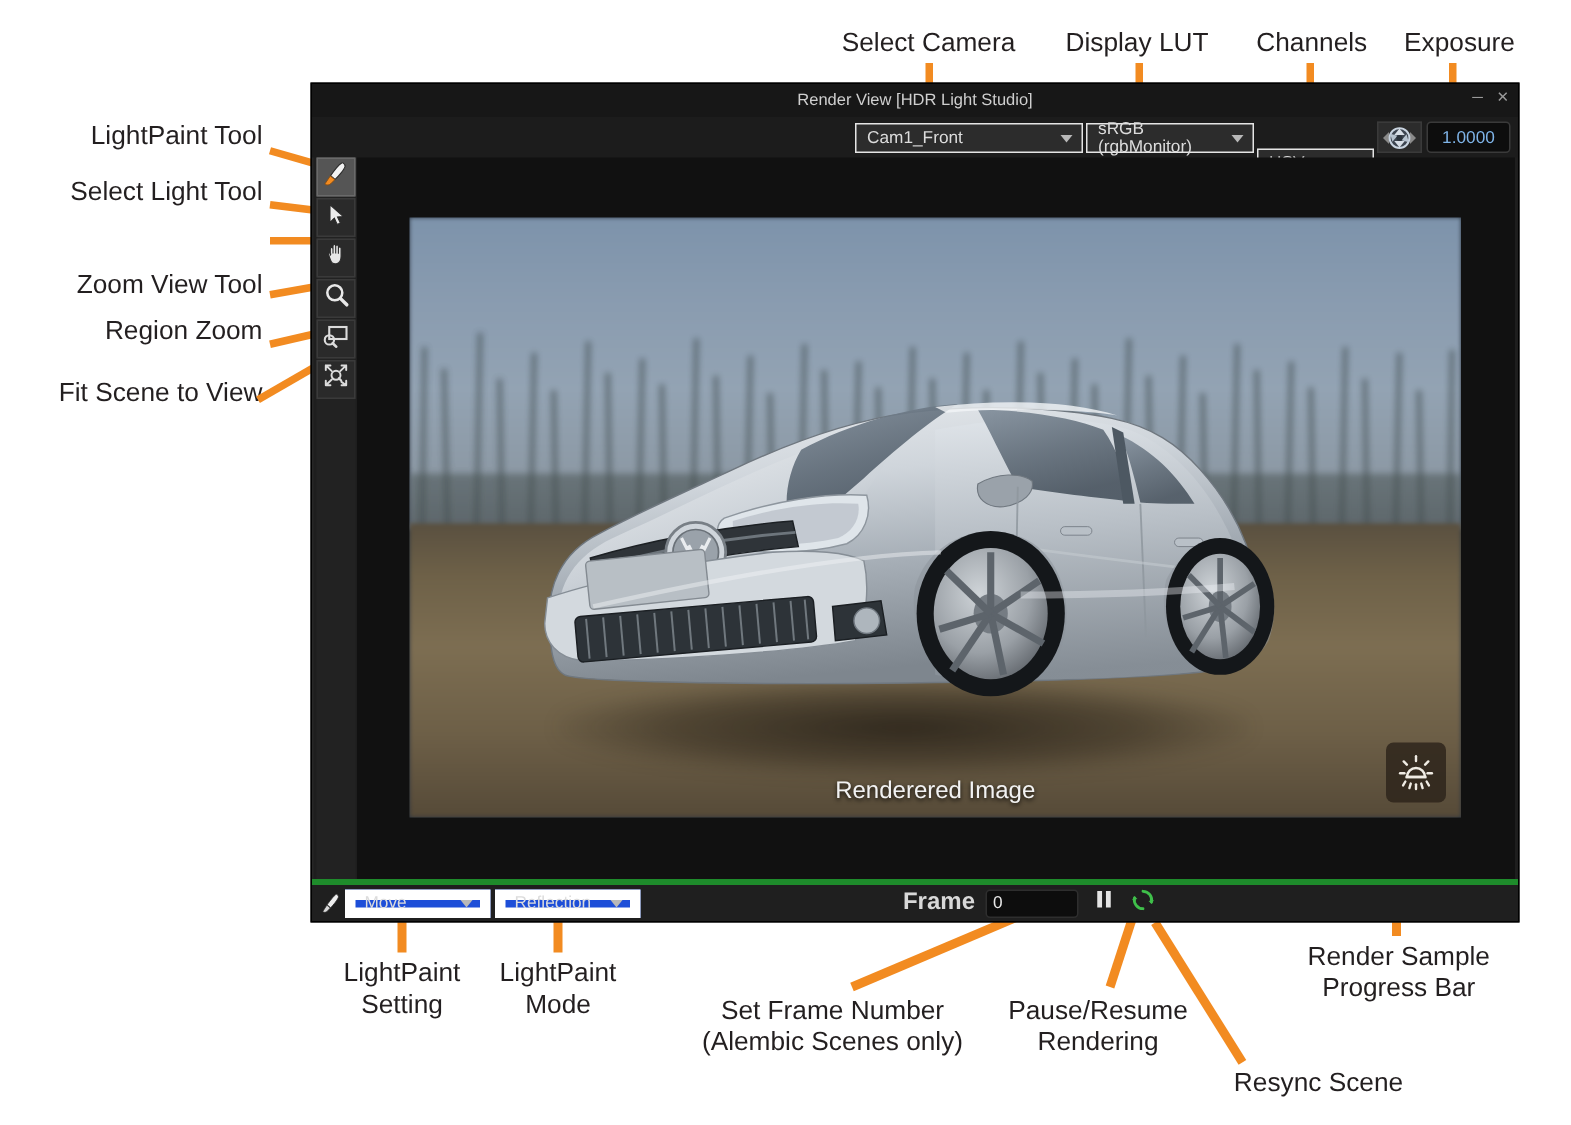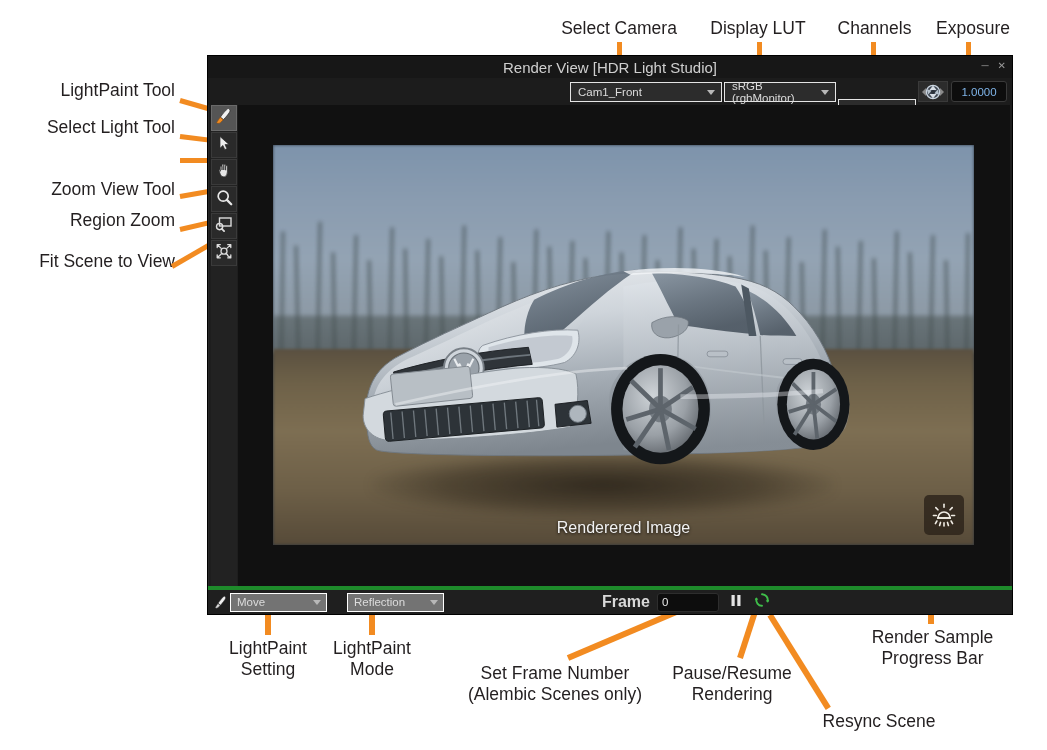--- a/index.html
+++ b/index.html
@@ -41,21 +41,21 @@
     box-shadow: 1px 1px 0 rgba(255,255,255,0.04) inset;
   }
 
   
   #titlebar {
     position: absolute; left: 0; top: 0; right: 0; height: 22px;
     background: #171717;
     display: flex; align-items: center; justify-content: center;
   }
   #titlebar .ttl {
-    color: #cfcfcf; font-size: 15px;
+    color: #cfcfcf; font-size: 11px;
     font-family: "Liberation Sans", sans-serif;
   }
   #winbtns {
     position: absolute; right: 6px; top: 5px;
     display: flex; gap: 9px; align-items: center;
   }
   #winbtns span {
     display: block; color: #9a9a9a; font-size: 10px; line-height: 10px;
   }
 
@@ -181,24 +181,24 @@
   
   #statusbar {
     position: absolute; left: 0; right: 0; bottom: 0; height: 24px;
     background: #1f1f1f;
     display: flex; align-items: center;
     padding: 0 4px;
   }
   .sbrush { width: 18px; display: flex; align-items: center; justify-content: center; }
   .sdd {
     position: relative; height: 19px;
-    background: #737373; border: 1px solid #ffffff;
+    background: #1d4ed8; border: 7px solid #ffffff;
     display: flex; align-items: center;
     color: #dcdcdc; font-size: 11.5px;
-    padding: 0 20px 0 6px; margin-right: 20px;
+    padding: 0 20px 0 6px; margin-right: 3px;
   }
   .sdd .arw {
     position: absolute; right: 5px; top: 50%;
     width: 0; height: 0; margin-top: -2px;
     border-left: 4px solid transparent;
     border-right: 4px solid transparent;
     border-top: 5px solid #b8b8b8;
   }
   #sdd-setting { width: 97px; }
   #sdd-mode { width: 97px; }

